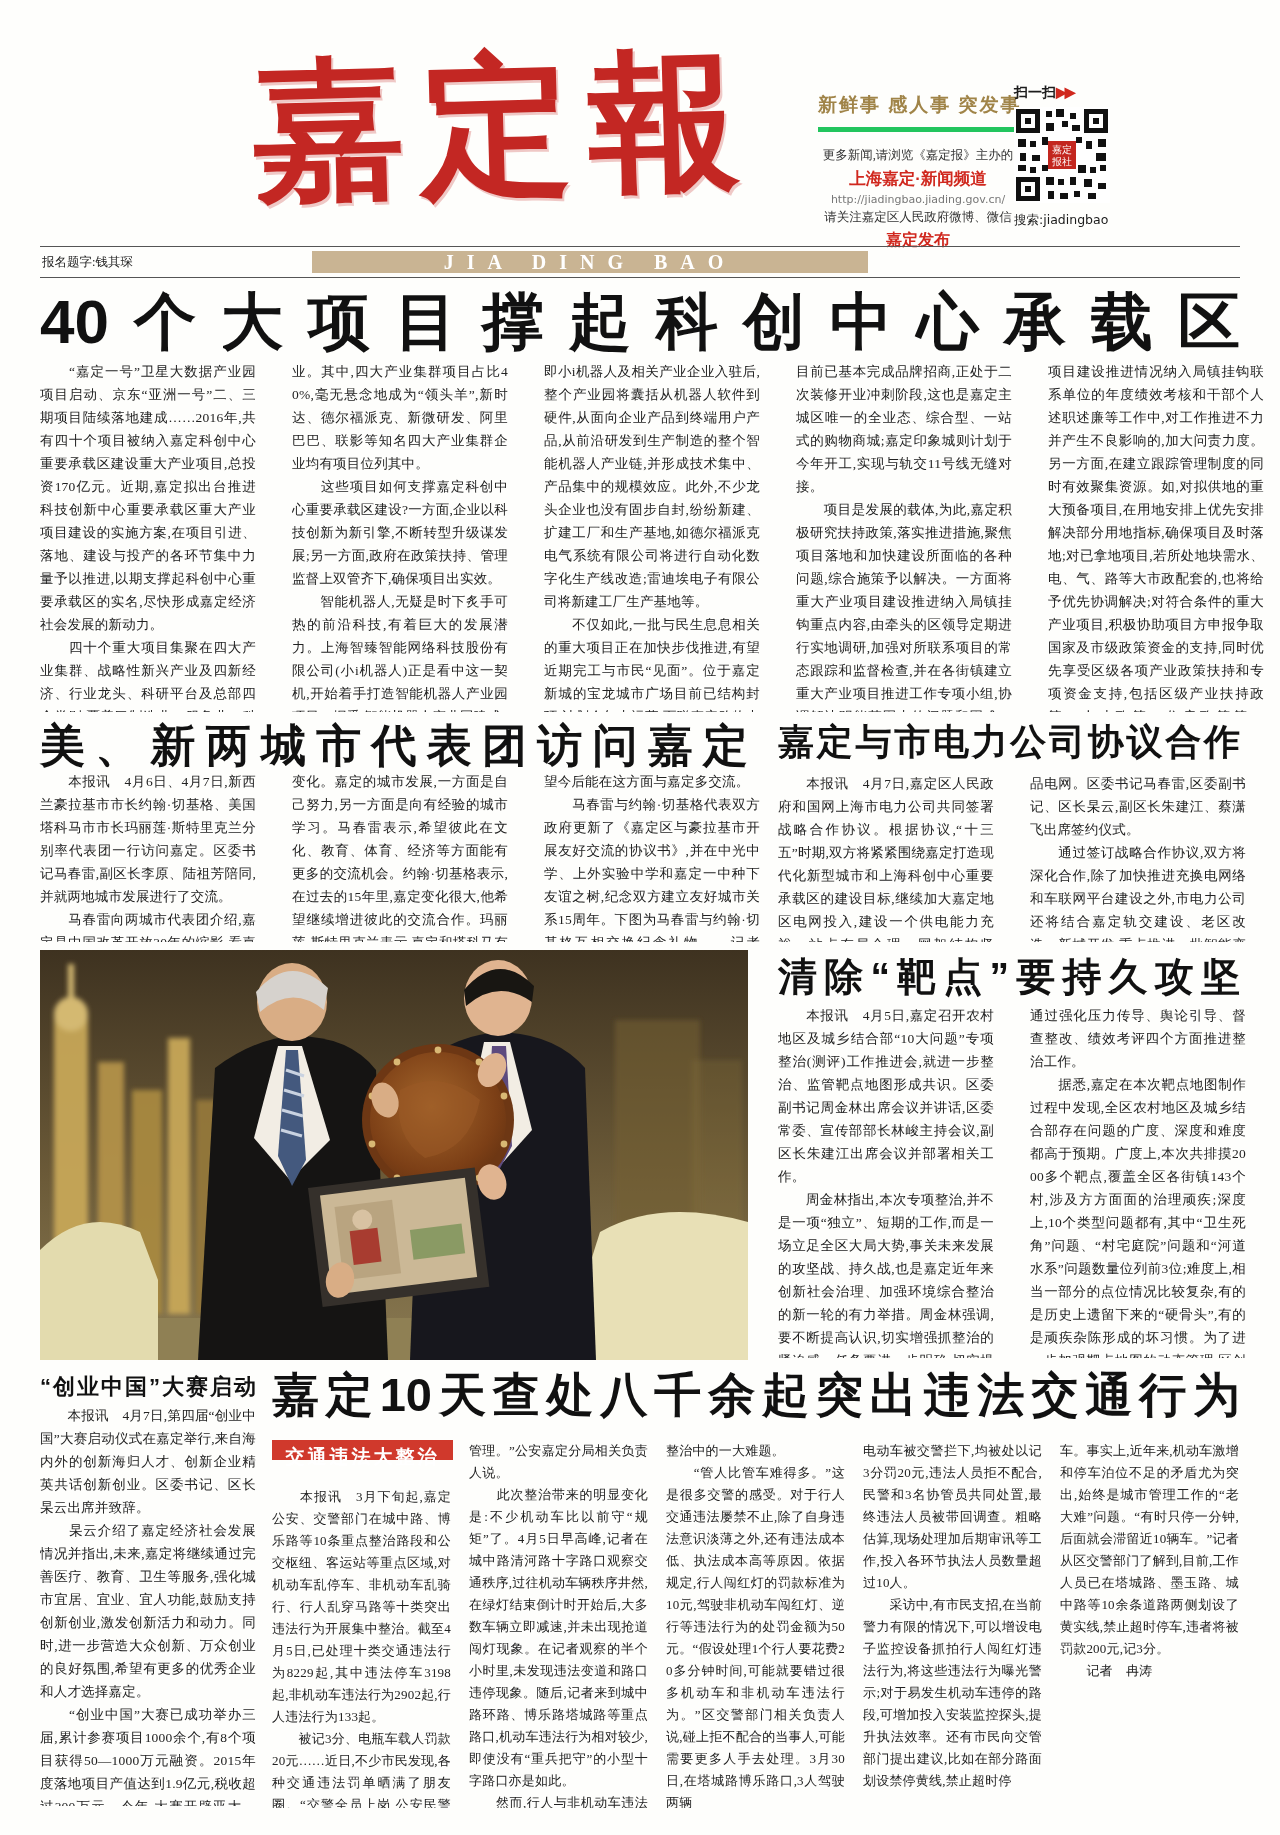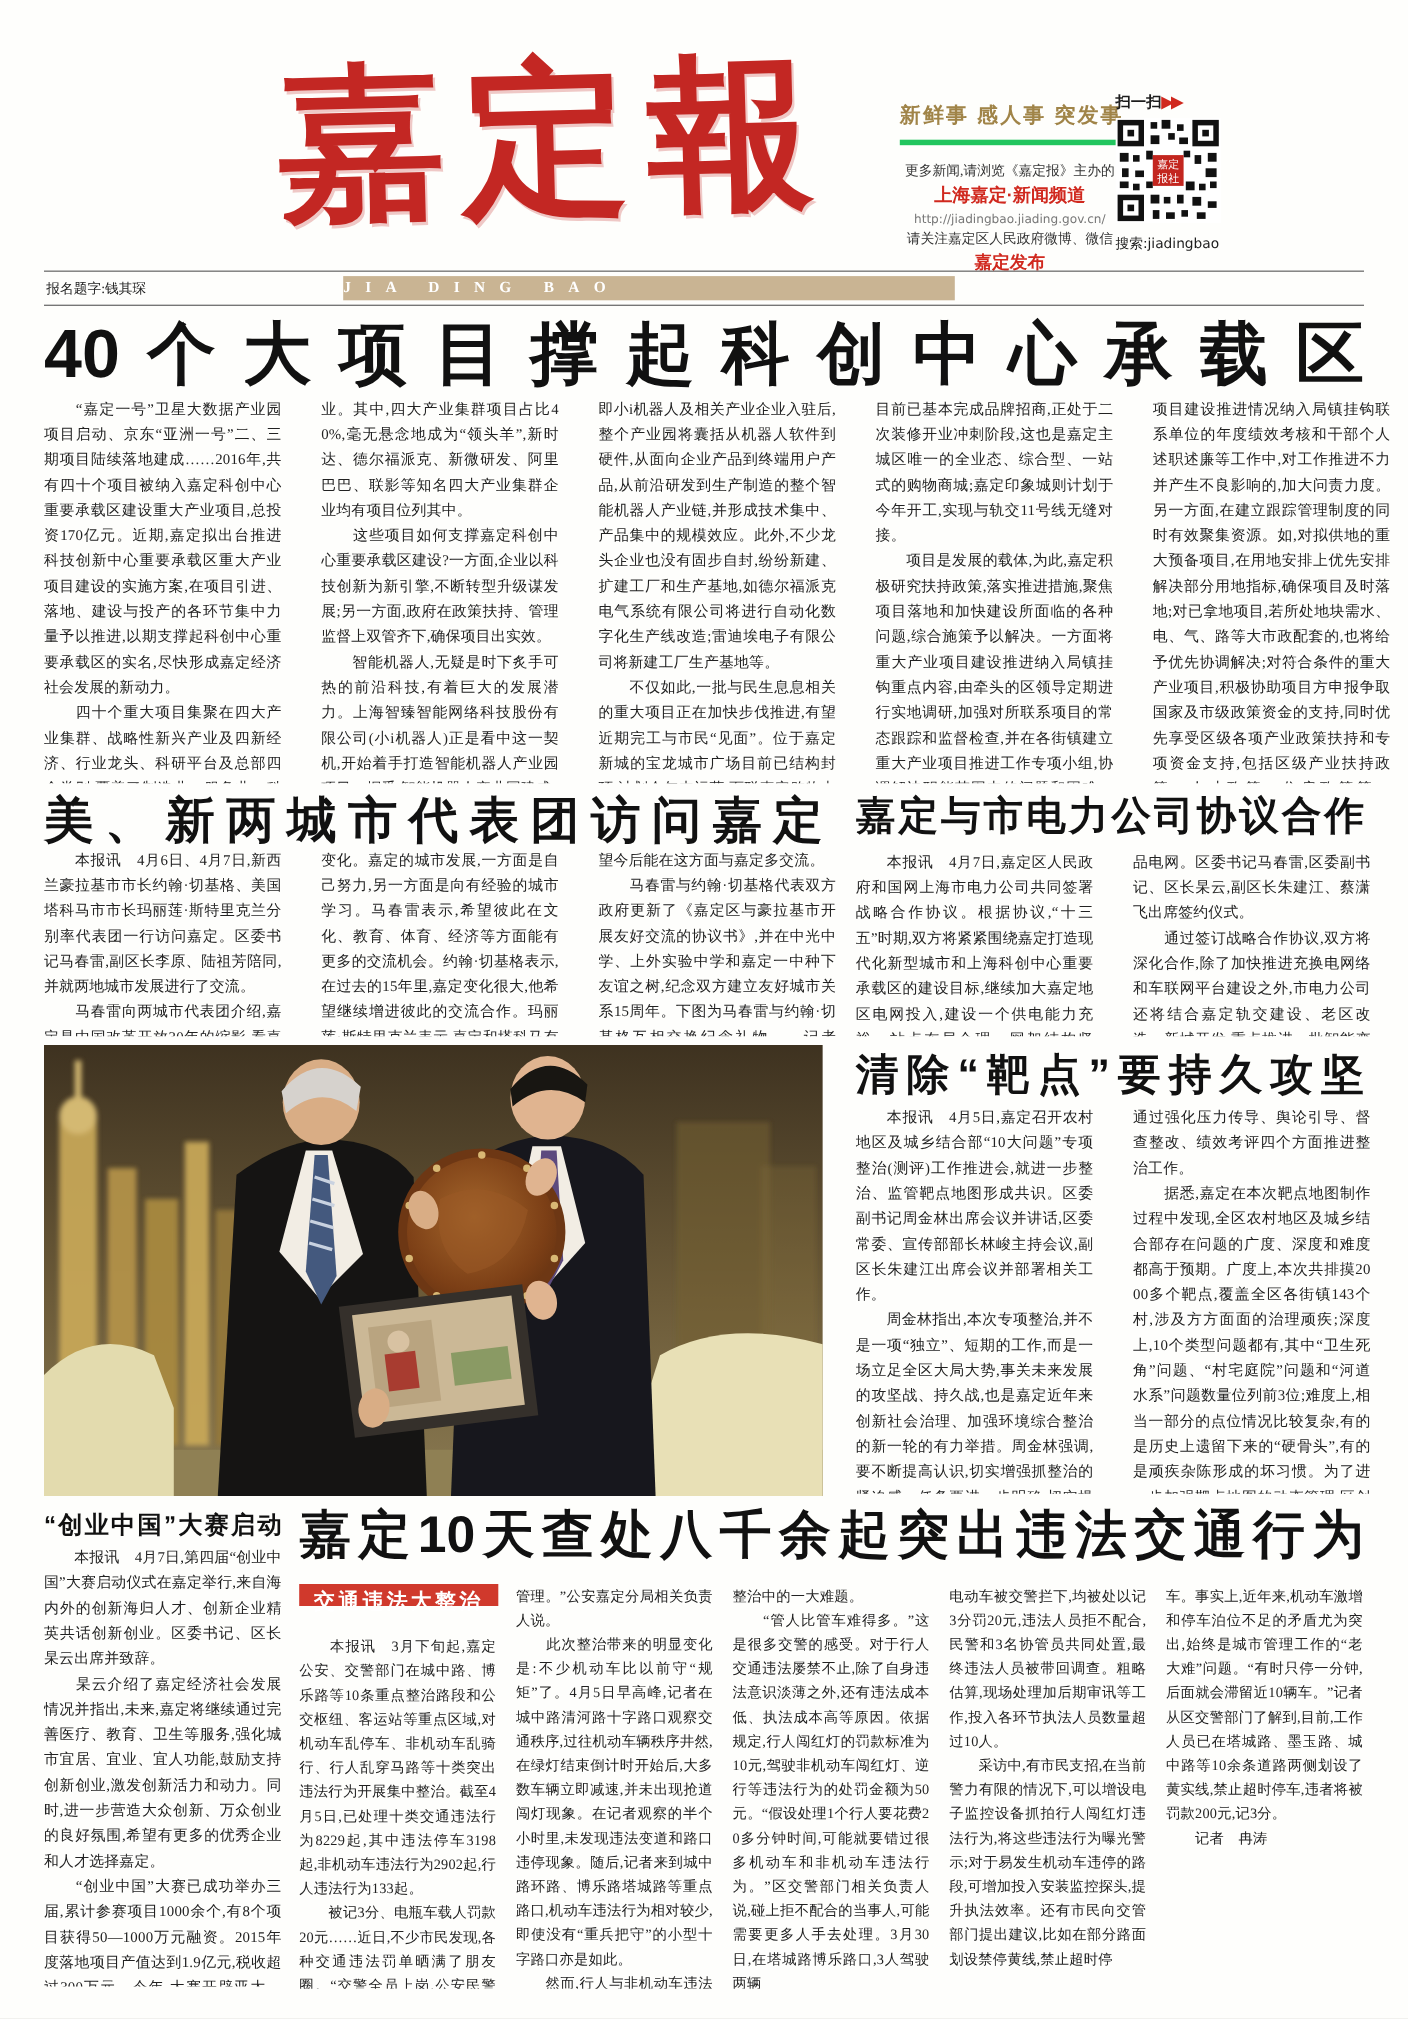--- a/index.html
+++ b/index.html
@@ -23,21 +23,21 @@
   .weibo{font-size:16px;font-weight:bold;color:#d0281e;line-height:26px;font-family:"Liberation Sans",sans-serif;}
   .qr-block{position:absolute;left:1014px;top:84px;width:118px;}
   .scan-line{font-size:14px;font-weight:bold;margin-bottom:5px;}
   .scan-arrows{color:#d0281e;letter-spacing:-2px;}
   .qr-caption{font-size:12.5px;margin-top:5px;font-family:"DejaVu Sans",sans-serif;}
   
   .band-row{position:absolute;left:40px;top:246px;width:1200px;height:30px;
             border-top:1.5px solid #555;border-bottom:1.5px solid #555;}
   .inscription{position:absolute;left:2px;top:0;font-size:12.5px;line-height:30px;color:#222;}
   .band{position:absolute;left:272px;top:4px;width:556px;height:22px;background:#c9b493;color:#fff;
-        font-size:14px;line-height:22px;text-align:left;letter-spacing:13px;font-weight:bold;}
+        font-size:20px;line-height:22px;text-align:center;letter-spacing:13px;font-weight:bold;}
   
   .h-justify{text-align:justify;text-align-last:justify;font-family:"Liberation Sans",sans-serif;
              font-weight:900;color:#111;white-space:nowrap;}
   .headline1{position:absolute;left:40px;top:280px;width:1200px;font-size:62px;}
   .visit-head{position:absolute;left:40px;top:716px;width:708px;font-size:45px;}
   .power-head{position:absolute;left:778px;top:718px;width:462px;font-size:36px;}
   .target-head{position:absolute;left:778px;top:950px;width:462px;font-size:39px;}
   .startup-head{position:absolute;left:40px;top:1372px;width:216px;font-size:22px;}
   .traffic-head{position:absolute;left:272px;top:1364px;width:968px;font-size:47px;}
   

